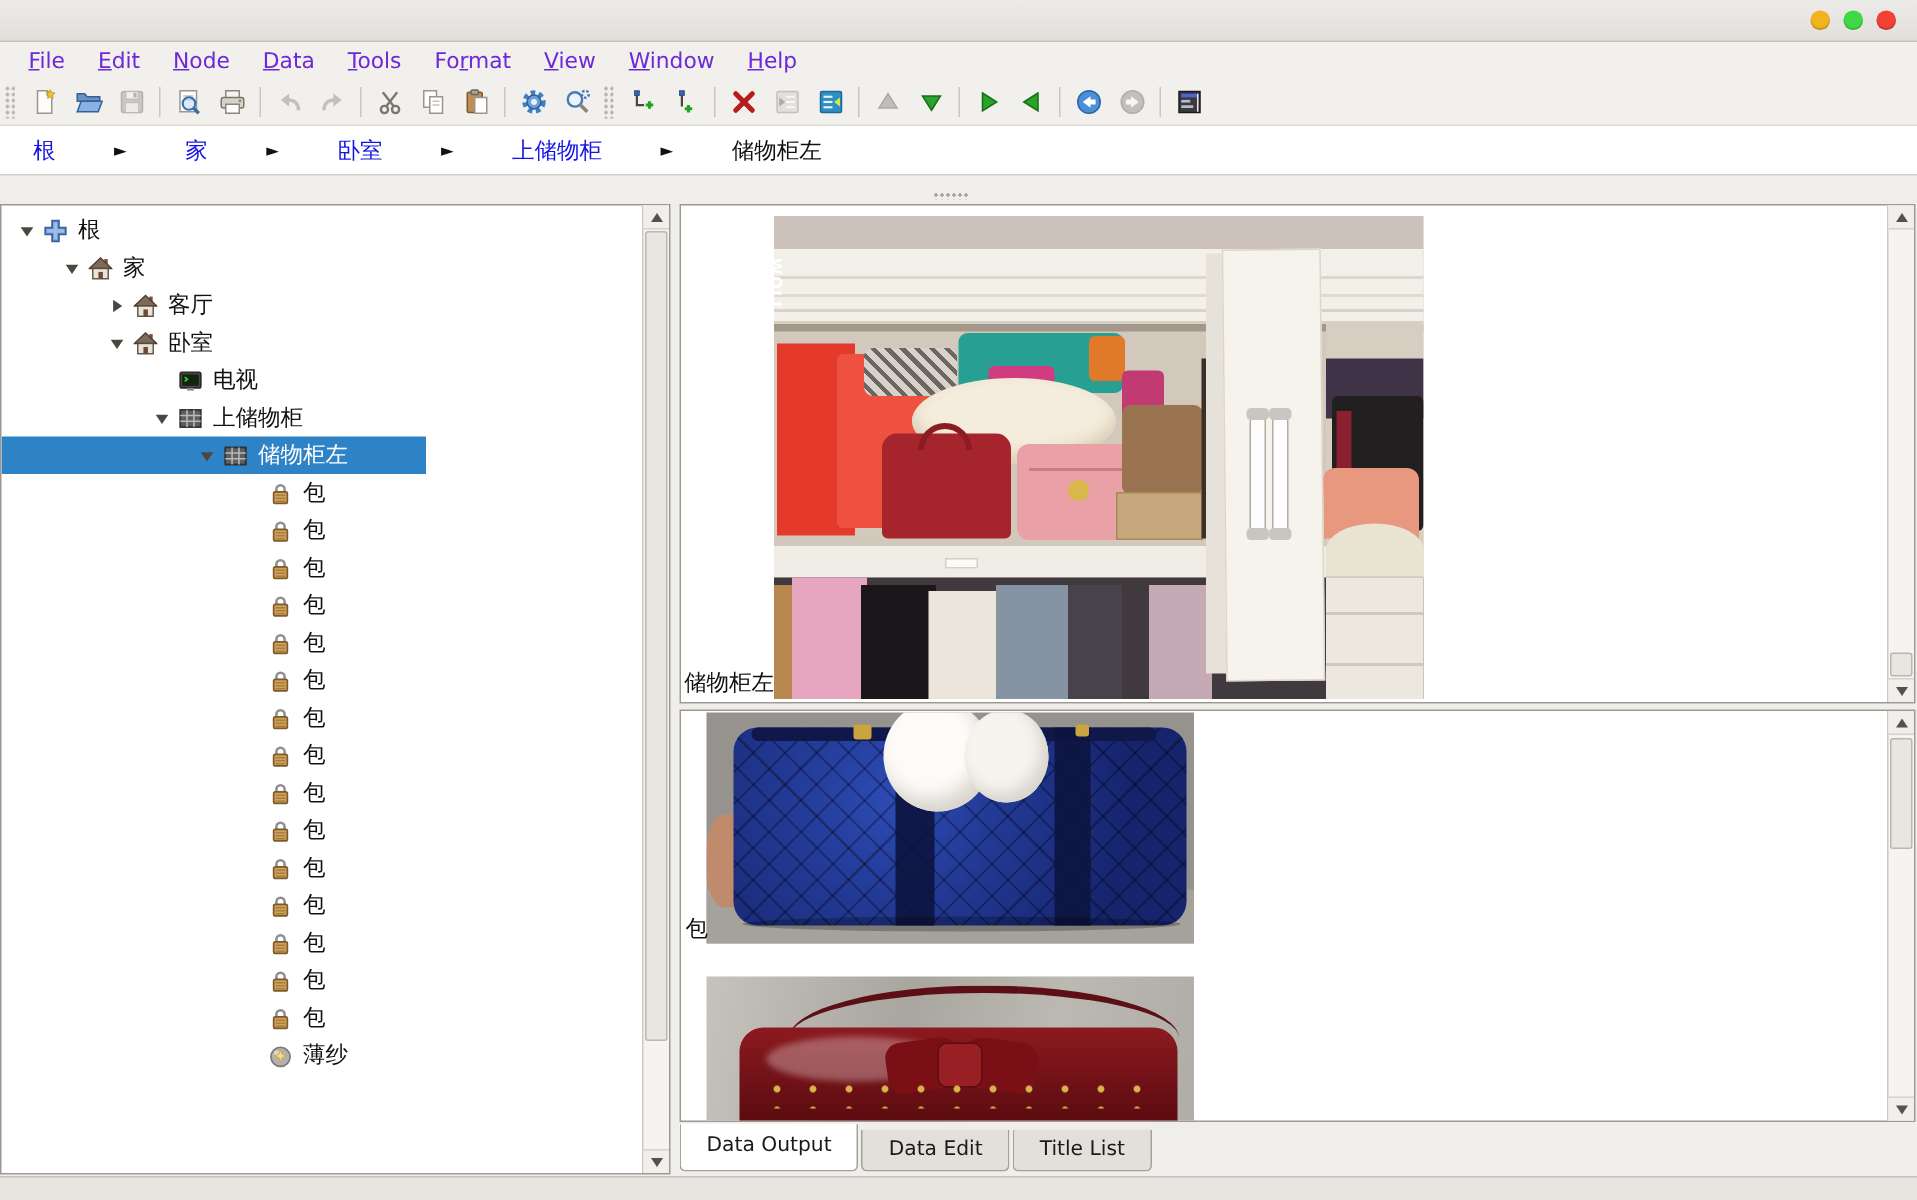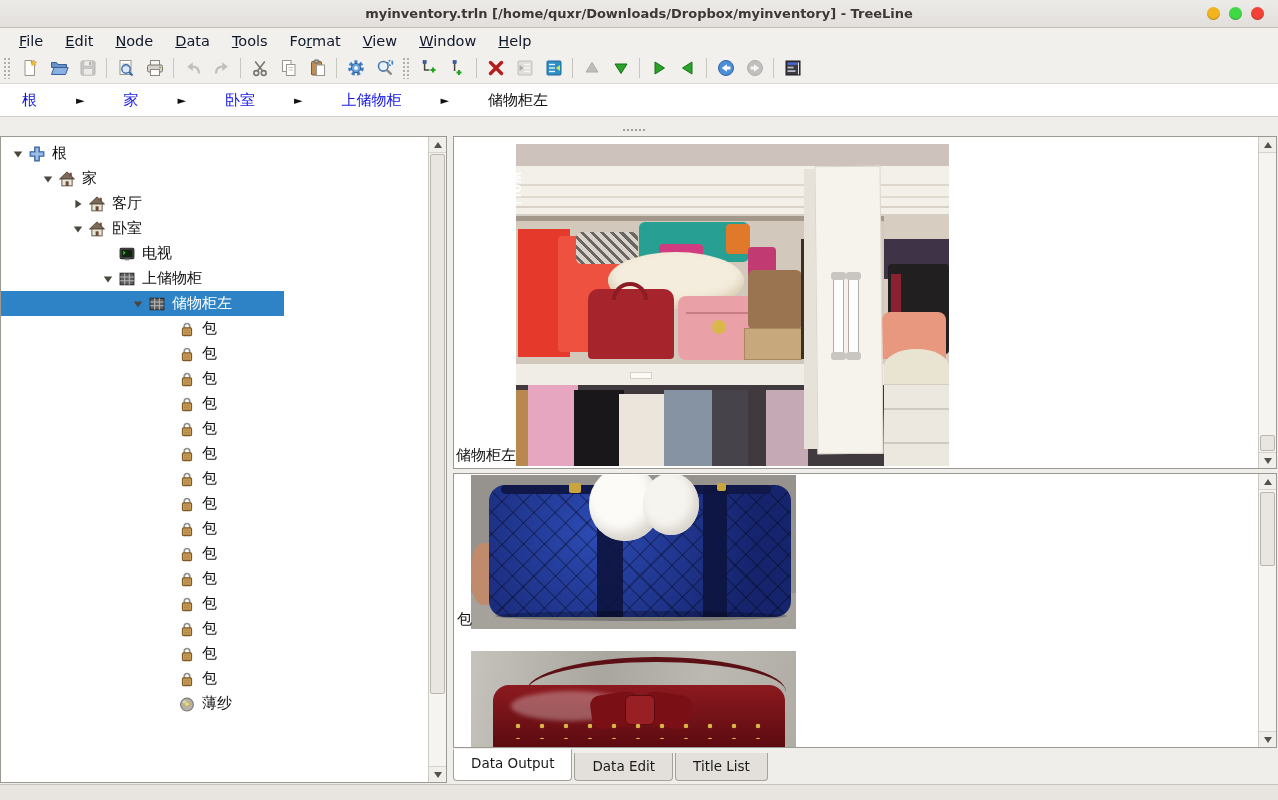--- a/index.html
+++ b/index.html
@@ -11,21 +11,21 @@
   .titlebar { position:absolute; left:0; top:0; width:1278px; height:28px;
     background:linear-gradient(#edebe8,#e2dfdb); border-bottom:1px solid #bfbbb5;
     display:flex; align-items:center; justify-content:center; }
   .title-text { font-size:13px; font-weight:bold; color:#3c3834; }
   .winbtns { position:absolute; right:14px; top:7px; display:flex; gap:9px; }
   .winbtn { width:13px; height:13px; border-radius:50%; box-shadow:inset 0 -1px 1px rgba(0,0,0,.25); }
 
   
   .menubar { position:absolute; left:0; top:28px; width:1278px; height:25px;
     background:#f2f0ec; display:flex; align-items:center; padding-left:8px; }
-  .menu-item { padding:2px 11px; font-size:14.5px; color:#0f172a; cursor:default; }
+  .menu-item { padding:2px 11px; font-size:14.5px; color:#6d28d9; cursor:default; }
   .menu-item u { text-decoration:underline; }
 
   
   .toolbar { position:absolute; left:0; top:53px; width:1278px; height:31px;
     background:#f2f0ec; border-bottom:1px solid #dcd8d2; display:flex; align-items:center; }
   .tb-handle { width:7px; height:22px; margin:0 5px 0 3px;
     background-image:radial-gradient(#b3afa8 1px, transparent 1.2px); background-size:4px 4px; }
   .tb-btn { width:27px; height:27px; display:flex; align-items:center; justify-content:center; margin:0 1px; border-radius:3px; }
   .tb-btn.disabled svg { filter:grayscale(1) opacity(.45); }
   .tb-sep { width:1px; height:20px; background:#c9c5bf; margin:0 4px; }
@@ -90,21 +90,20 @@
   .statusbar { position:absolute; left:0; top:784px; width:1278px; height:16px;
     background:#e8e5e0; border-top:1px solid #c6c2bc; }
 
   .woll-text { position:absolute; left:6px; top:28px; color:#fff; font-size:10px; font-weight:bold;
     transform:rotate(90deg); transform-origin:left top; letter-spacing:1px; }
 </style>
 </head>
 <body>
 
 <div class="titlebar">
-  <span class="title-text">myinventory.trln [/home/quxr/Downloads/Dropbox/myinventory] - TreeLine</span>
   <div class="winbtns">
       <div class="winbtn" style="background: rgb(242, 180, 29);"></div>
       <div class="winbtn" style="background: rgb(63, 217, 68);"></div>
       <div class="winbtn" style="background: rgb(243, 66, 53);"></div>
     </div>
 </div>
 
 <div class="menubar" id="menubar">
     <div class="menu-item"><u>F</u>ile</div>
     <div class="menu-item"><u>E</u>dit</div>

